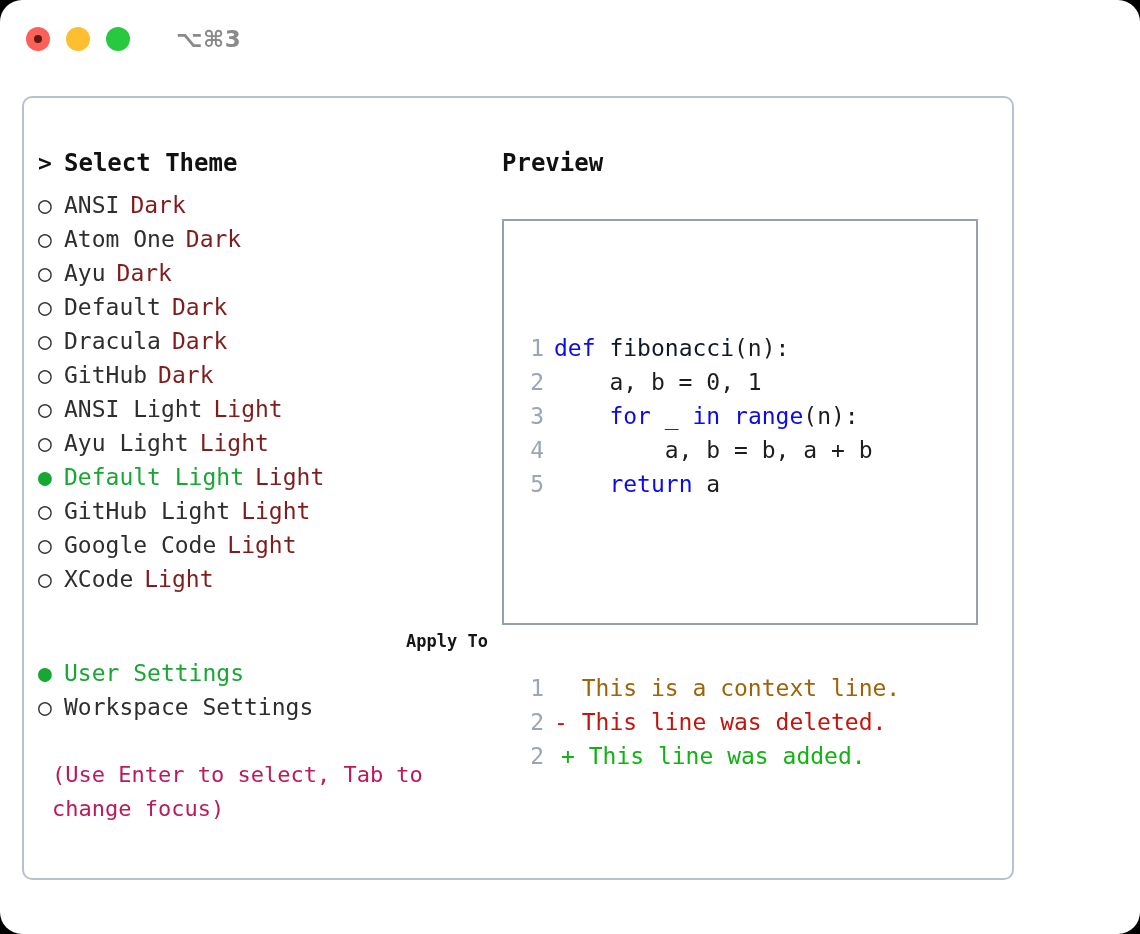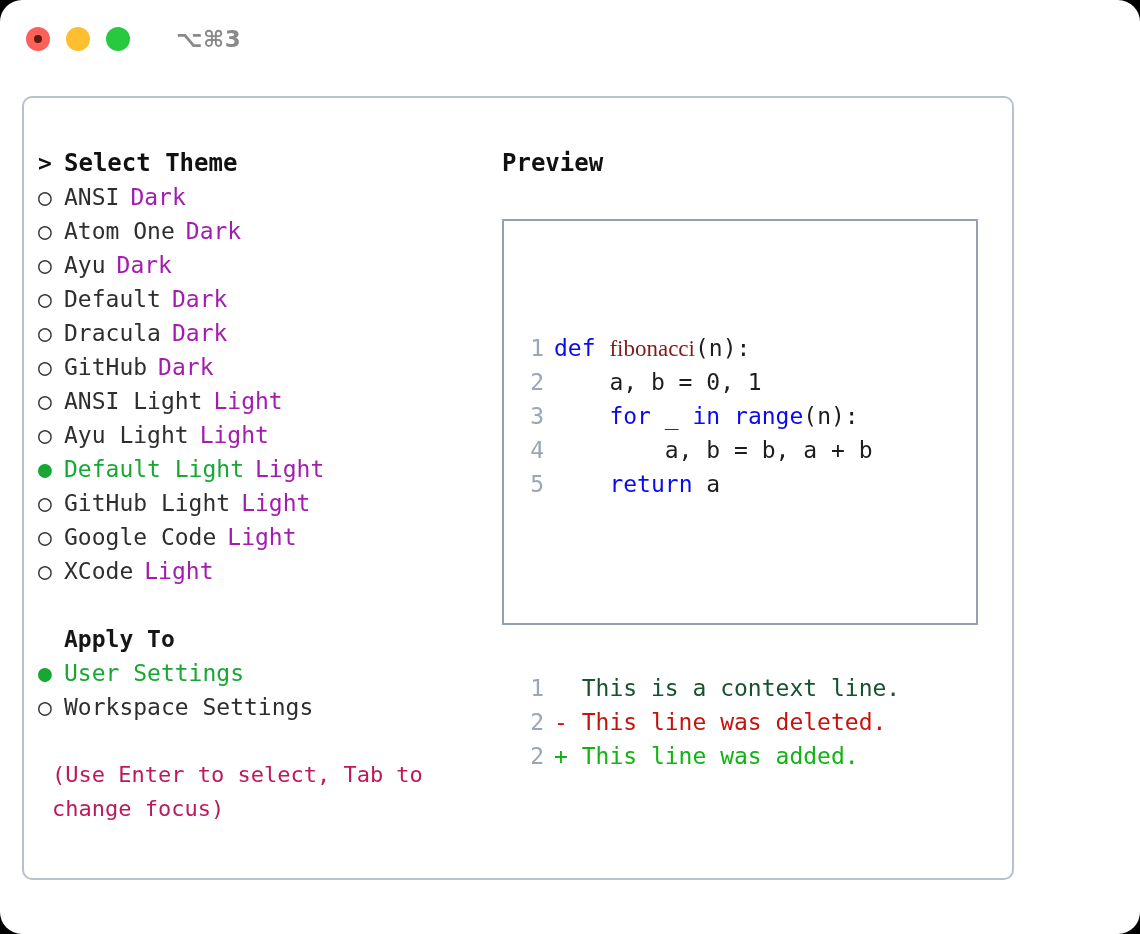--- a/index.html
+++ b/index.html
@@ -127,32 +127,34 @@
   }
   .row.header .label {
     font-weight: bold;
     color: #111;
     font-size: 24px;
   }
   .row.selected .label {
     color: #16a832;
   }
   .badge {
-    color: #a21caf;
+    color: #7f1d1d;
     margin-left: 11px;
+    margin-top: 8px;
   }
   .spacer-row { height: 34px; }
 
   .section-head {
     display: flex;
     align-items: baseline;
     height: 34px;
-    font-size: 23px;
-    line-height: 34px;
-    white-space: pre;
+    font-size: 17px;
+    line-height: 34px;
+    white-space: pre;
+    justify-content: space-between;
   }
   .section-head .label {
     color: #161616;
     font-weight: bold;
   }
 
   .hint {
     position: absolute;
     left: 14px;
     top: 612px;
@@ -203,25 +205,25 @@
   .ln {
     display: inline-block;
     width: 28px;
     flex: 0 0 28px;
     text-align: right;
     color: #9ba5b4;
     margin-right: 10px;
   }
   .code-text { color: #1d1d1d; }
   .tok-kw   { color: #0a0af0; }
-  .tok-fn   { color: #7f1d1d; font-family: Liberation Serif, serif; }
+  .tok-fn   { color: #0f172a; }
   .tok-plain{ color: #1d1d1d; }
-  .diff-ctx { color: #14532d; }
+  .diff-ctx { color: #a16207; }
   .diff-del { color: #c5130d; }
-  .diff-add { color: #11b312; }
+  .diff-add { color: #11b312; margin-left: 7px; }
   .gap-line { height: 34px; }
 </style>
 </head>
 <body>
 
 <div class="window">
 
   <div class="titlebar">
     <div class="lights">
       <span class="light red"></span>

